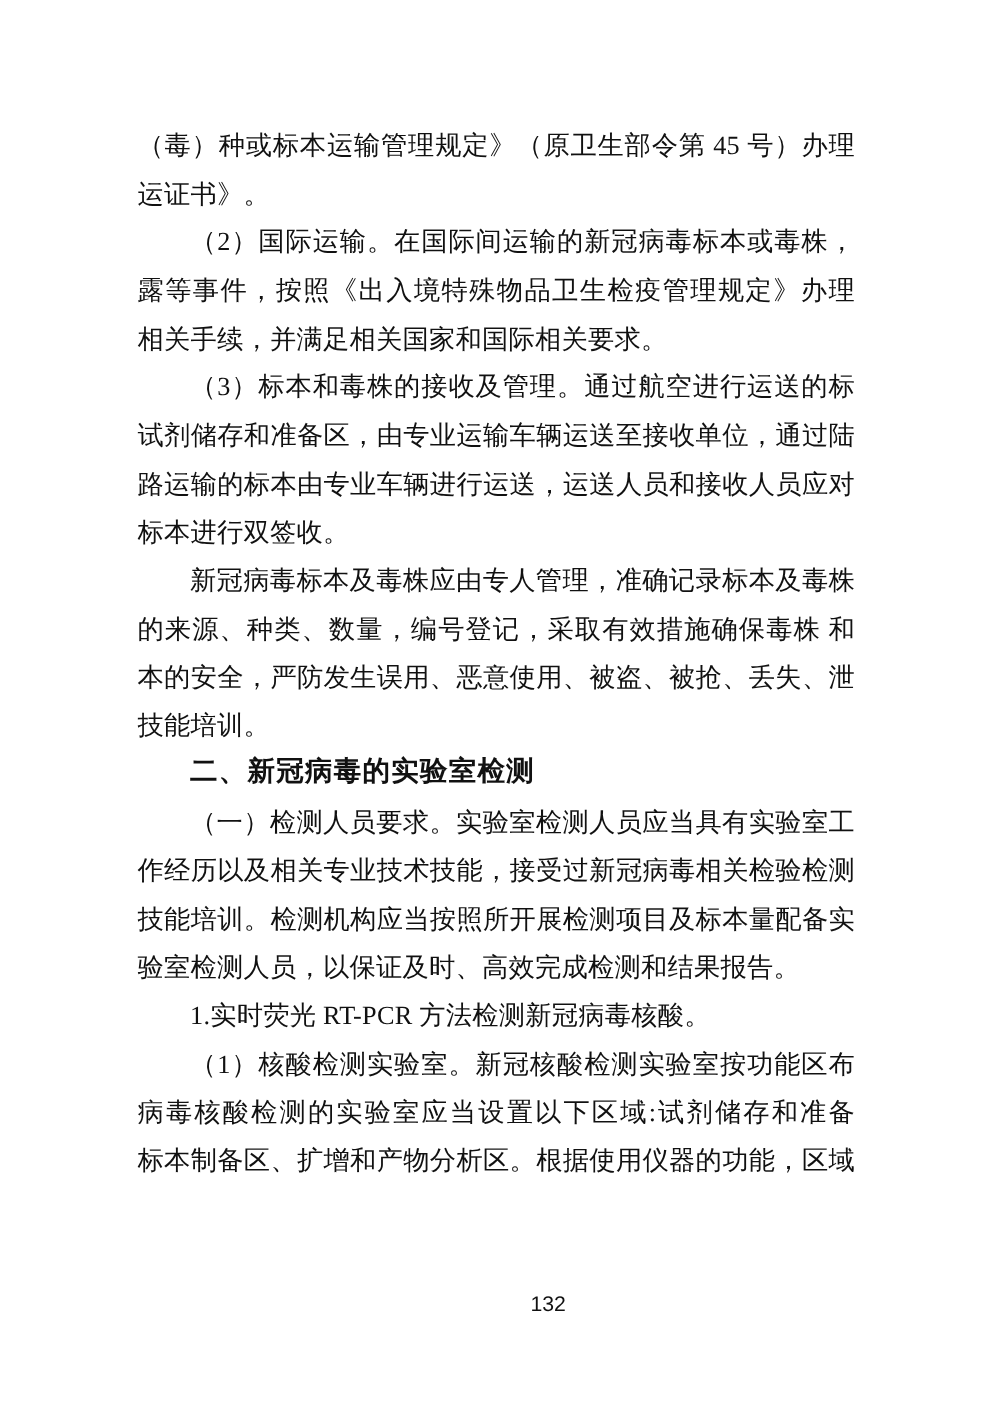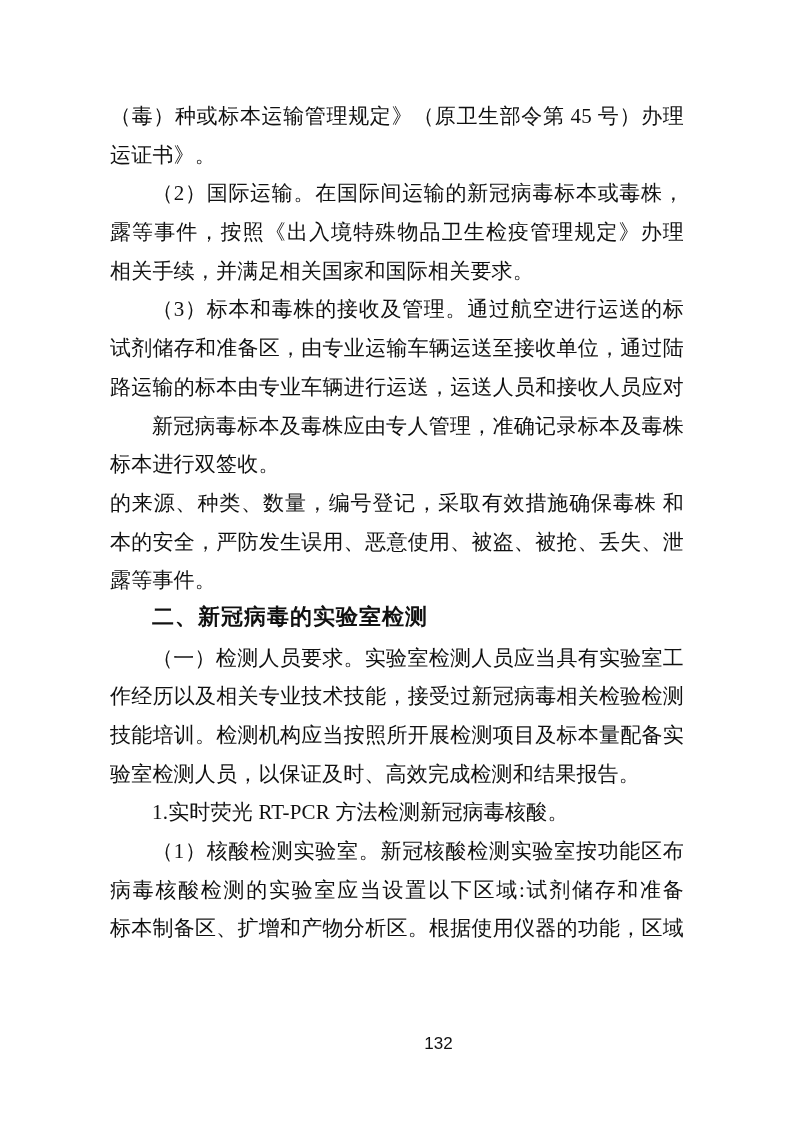--- a/index.html
+++ b/index.html
@@ -62,25 +62,25 @@
 <div class="page">
   <div class="doc-body">
     <div class="line j">（毒）种或标本运输管理规定》（原卫生部令第 45 号）办理《准</div>
     <div class="line">运证书》。</div>
     <div class="line j ind">（2）国际运输。在国际间运输的新冠病毒标本或毒株，应</div>
     <div class="line j">露等事件，按照《出入境特殊物品卫生检疫管理规定》办理</div>
     <div class="line">相关手续，并满足相关国家和国际相关要求。</div>
     <div class="line j ind">（3）标本和毒株的接收及管理。通过航空进行运送的标本</div>
     <div class="line j">试剂储存和准备区，由专业运输车辆运送至接收单位，通过陆</div>
     <div class="line j">路运输的标本由专业车辆进行运送，运送人员和接收人员应对</div>
+    <div class="line">标本进行双签收。</div>
     <div class="line j ind">新冠病毒标本及毒株应由专人管理，准确记录标本及毒株</div>
-    <div class="line">标本进行双签收。</div>
     <div class="line j">的来源、种类、数量，编号登记，采取有效措施确保毒株 和标</div>
     <div class="line j">本的安全，严防发生误用、恶意使用、被盗、被抢、丢失、泄</div>
-    <div class="line">露等事件。</div>
+    <div class="line">技能培训。</div>
     <div class="line h ind">二、新冠病毒的实验室检测</div>
     <div class="line j ind">（一）检测人员要求。实验室检测人员应当具有实验室工</div>
     <div class="line j">作经历以及相关专业技术技能，接受过新冠病毒相关检验检测</div>
     <div class="line j">技能培训。检测机构应当按照所开展检测项目及标本量配备实</div>
     <div class="line">验室检测人员，以保证及时、高效完成检测和结果报告。</div>
     <div class="line ind">1.实时荧光 RT-PCR 方法检测新冠病毒核酸。</div>
     <div class="line j ind">（1）核酸检测实验室。新冠核酸检测实验室按功能区布置</div>
     <div class="line j">病毒核酸检测的实验室应当设置以下区域:试剂储存和准备区、</div>
     <div class="line j">标本制备区、扩增和产物分析区。根据使用仪器的功能，区域</div>
   </div>

